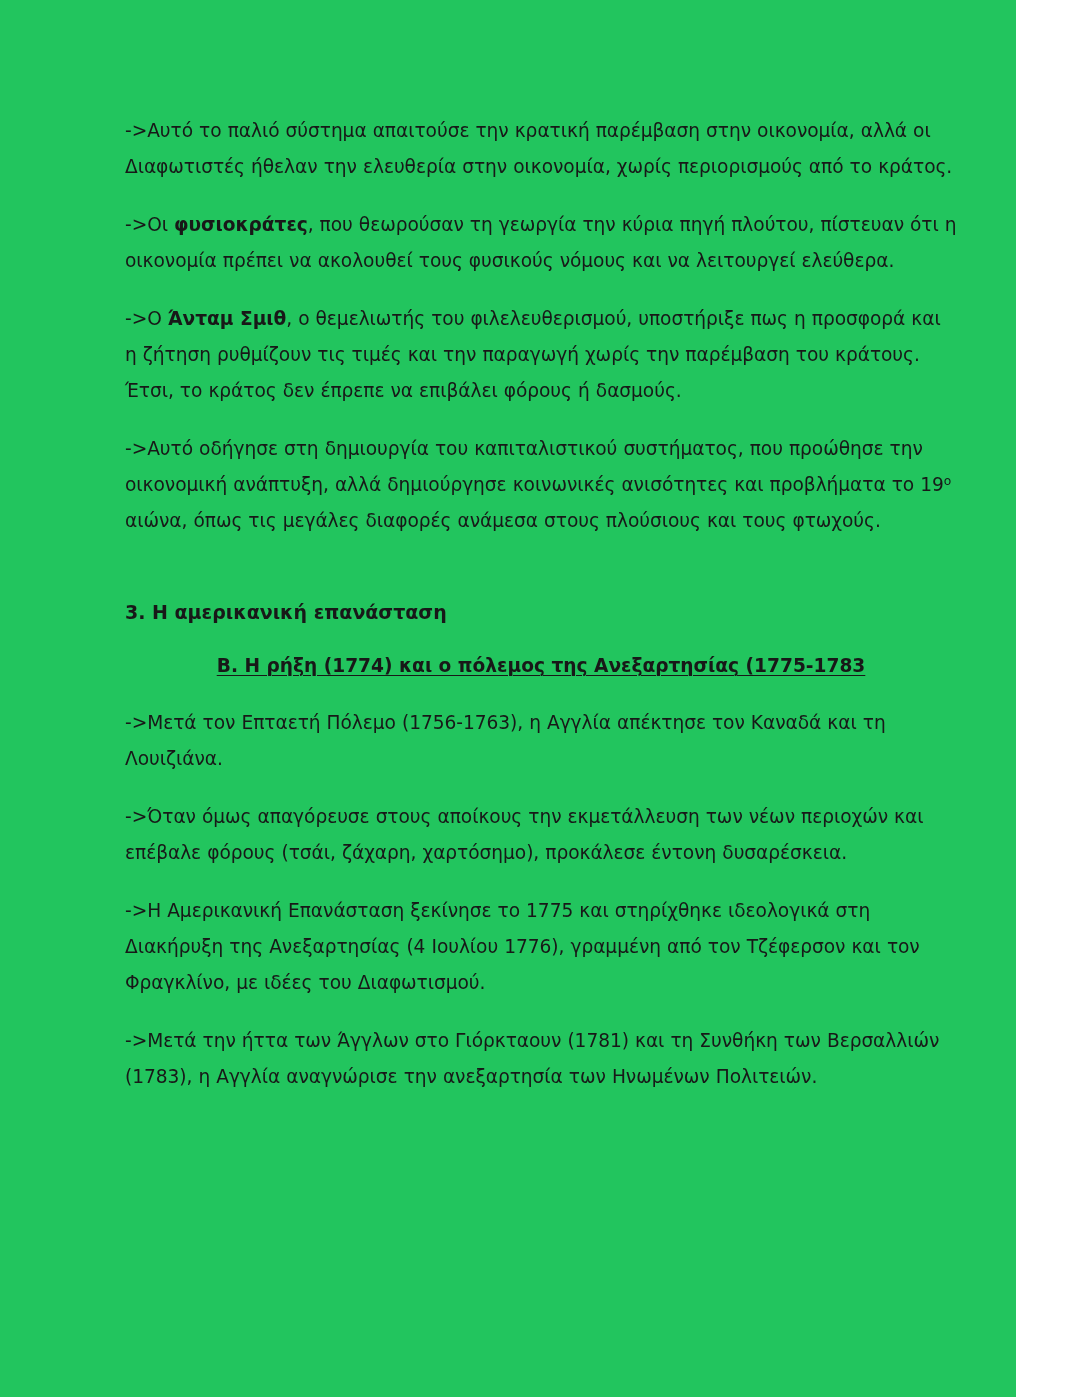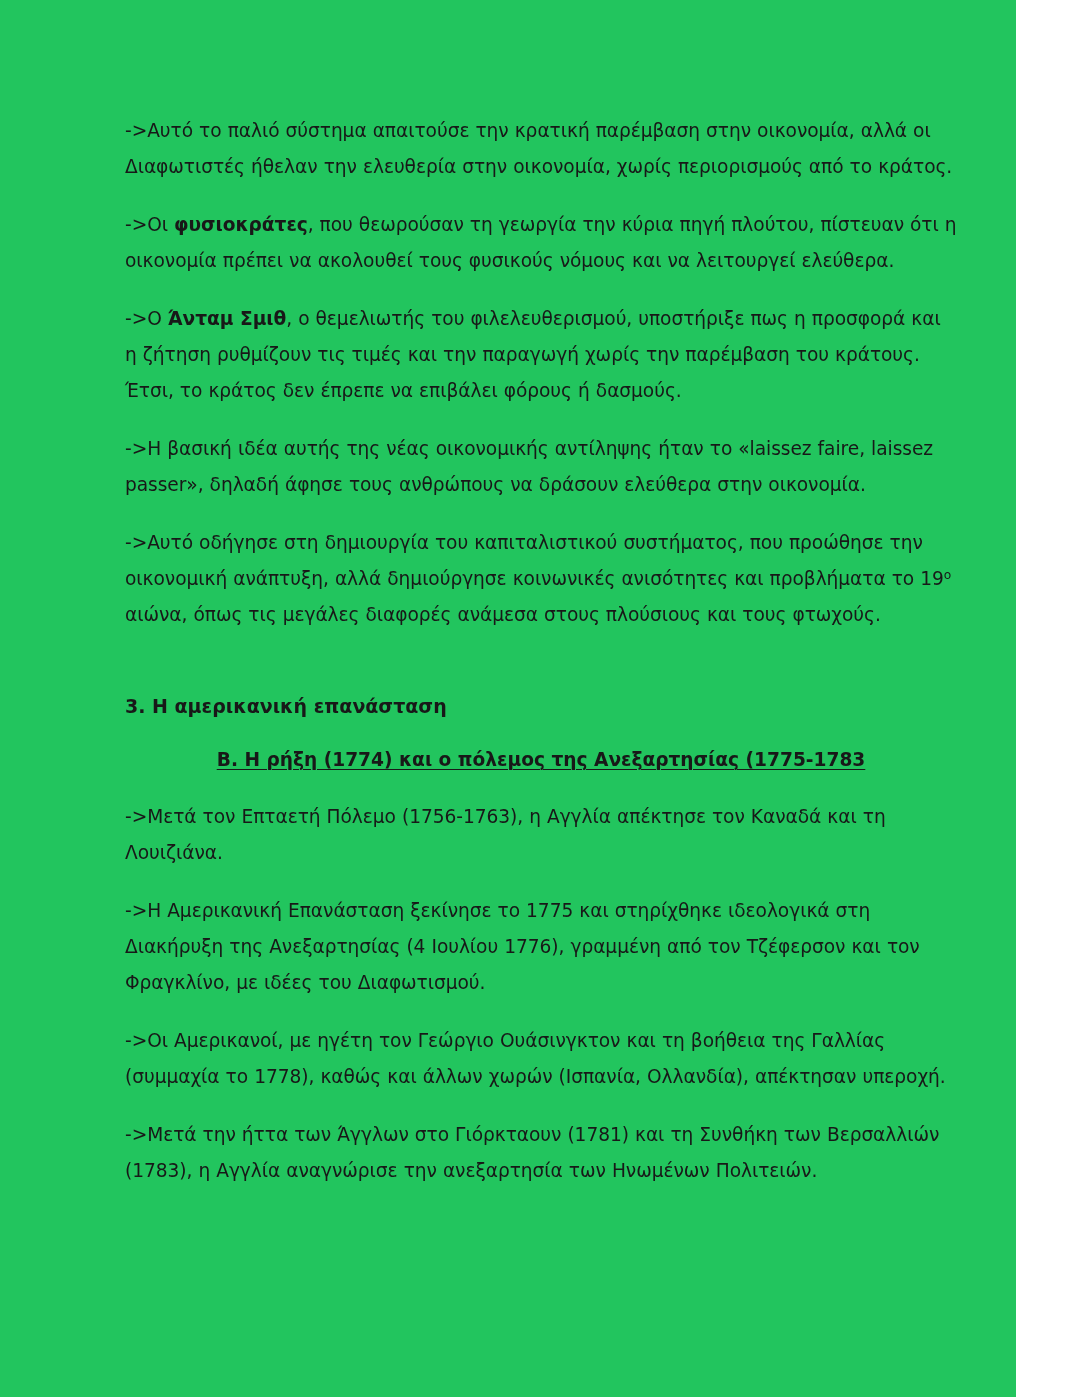--- a/index.html
+++ b/index.html
@@ -76,32 +76,31 @@
 
 <div class="page">
   <div class="content">
 
     <p class="para">-&gt;Αυτό το παλιό σύστημα απαιτούσε την κρατική παρέμβαση στην οικονομία, αλλά οι Διαφωτιστές ήθελαν την ελευθερία στην οικονομία, χωρίς περιορισμούς από το κράτος.</p>
 
     <p class="para"><span>-&gt;Οι </span><b class="bold-run">φυσιοκράτες</b><span>, που θεωρούσαν τη γεωργία την κύρια πηγή πλούτου, πίστευαν ότι η οικονομία πρέπει να ακολουθεί τους φυσικούς νόμους και να λειτουργεί ελεύθερα.</span></p>
 
     <p class="para"><span>-&gt;Ο </span><b class="bold-run">Άνταμ Σμιθ</b><span>, ο θεμελιωτής του φιλελευθερισμού, υποστήριξε πως η προσφορά και η ζήτηση ρυθμίζουν τις τιμές και την παραγωγή χωρίς την παρέμβαση του κράτους. Έτσι, το κράτος δεν έπρεπε να επιβάλει φόρους ή δασμούς.</span></p>
 
-    <p class="para">-&gt;Η βασική ιδέα αυτής της νέας οικονομικής αντίληψης ήταν το «laissez faire, laissez passer», δηλαδή άφησε τους ανθρώπους να δράσουν ελεύθερα στην οικονομία.</p>
 
     <p class="para"><span>-&gt;Αυτό οδήγησε στη δημιουργία του καπιταλιστικού συστήματος, που προώθησε την οικονομική ανάπτυξη, αλλά δημιούργησε κοινωνικές ανισότητες και προβλήματα το 19</span><span class="sup-ord">ο</span><span> αιώνα, όπως τις μεγάλες διαφορές ανάμεσα στους πλούσιους και τους φτωχούς.</span></p>
 
     <h2 class="section-heading gap-before-section">3. Η αμερικανική επανάσταση</h2>
 
     <h3 class="sub-heading"><span class="u">Β. Η ρήξη (1774) και ο πόλεμος της Ανεξαρτησίας (1775-1783</span></h3>
 
     <p class="para">-&gt;Μετά τον Επταετή Πόλεμο (1756-1763), η Αγγλία απέκτησε τον Καναδά και τη Λουιζιάνα.</p>
 
+    <p class="para">-&gt;Όταν όμως απαγόρευσε στους αποίκους την εκμετάλλευση των νέων περιοχών και επέβαλε φόρους (τσάι, ζάχαρη, χαρτόσημο), προκάλεσε έντονη δυσαρέσκεια.</p>
 
 
     <p class="para">-&gt;Η Αμερικανική Επανάσταση ξεκίνησε το 1775 και στηρίχθηκε ιδεολογικά στη Διακήρυξη της Ανεξαρτησίας (4 Ιουλίου 1776), γραμμένη από τον Τζέφερσον και τον Φραγκλίνο, με ιδέες του Διαφωτισμού.</p>
 
-    <p class="para">-&gt;Οι Αμερικανοί, με ηγέτη τον Γεώργιο Ουάσινγκτον και τη βοήθεια της Γαλλίας (συμμαχία το 1778), καθώς και άλλων χωρών (Ισπανία, Ολλανδία), απέκτησαν υπεροχή.</p>
 
     <p class="para">-&gt;Μετά την ήττα των Άγγλων στο Γιόρκταουν (1781) και τη Συνθήκη των Βερσαλλιών (1783), η Αγγλία αναγνώρισε την ανεξαρτησία των Ηνωμένων Πολιτειών.</p>
 
   </div>
 </div>
 
 </body></html>

